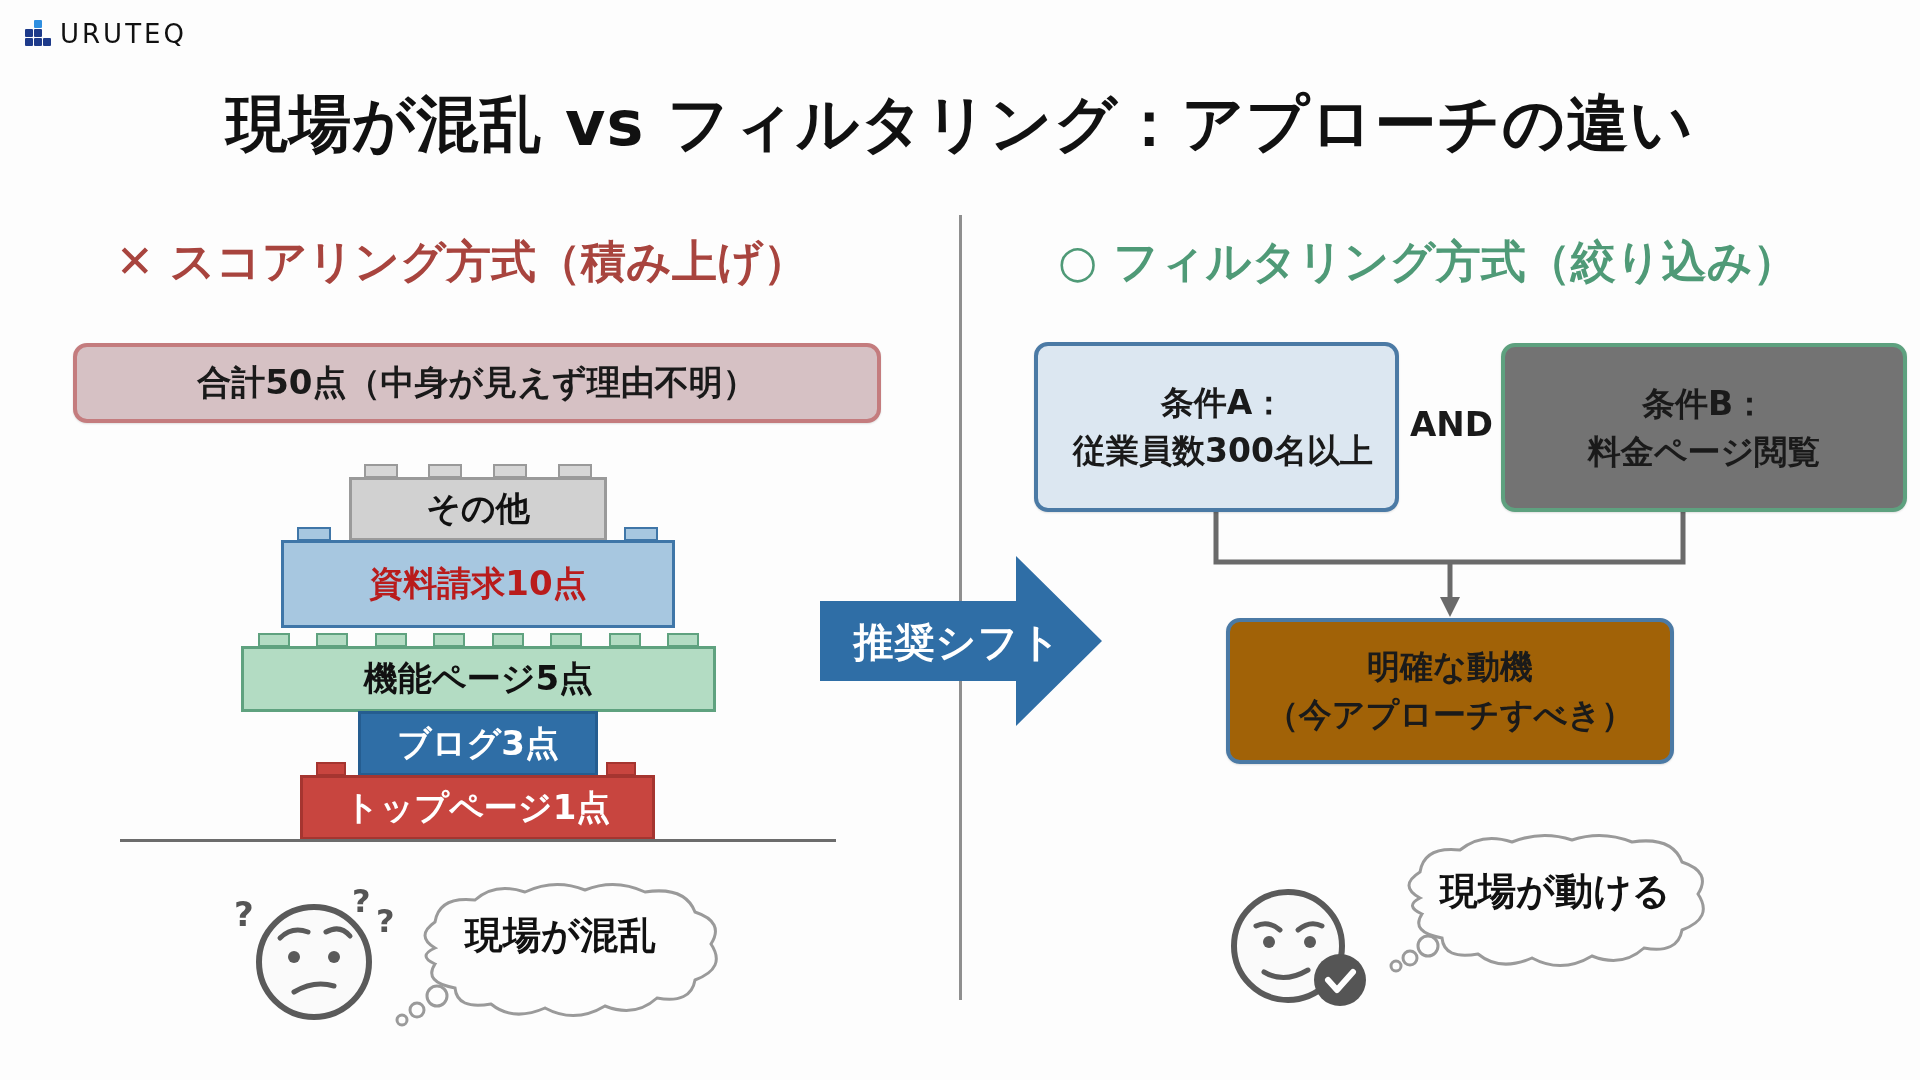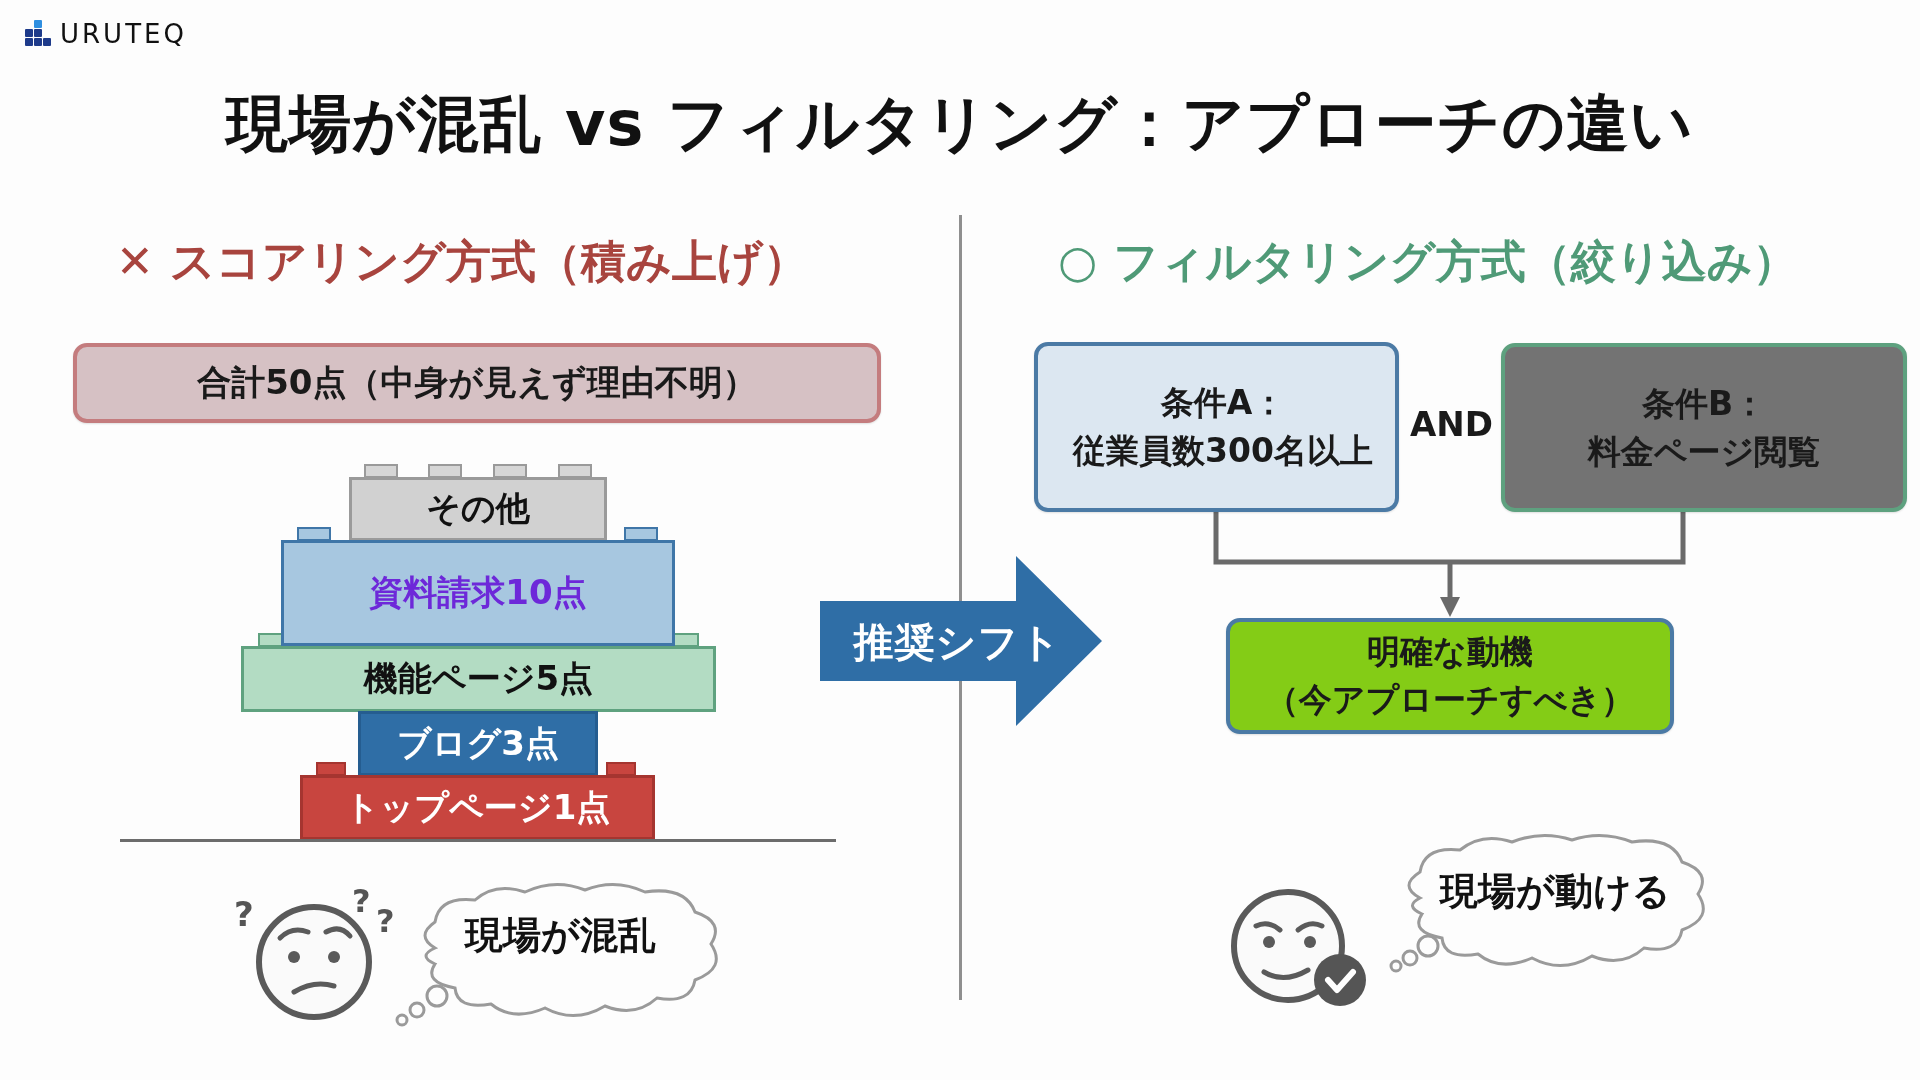--- a/index.html
+++ b/index.html
@@ -41,21 +41,21 @@
   }
 
   
   .brick {
     position: absolute; box-sizing: border-box; display: flex; align-items: center; justify-content: center;
     font-size: 34px; font-weight: 700;
   }
   .stud { position: absolute; box-sizing: border-box; height: 14px; border-bottom: none; }
 
   #brick-other { left: 349px; top: 477px; width: 258px; height: 64px; background: #d1d1d1; border: 3px solid #9a9a9a; color: #111; }
-  #brick-doc { left: 281px; top: 540px; width: 394px; height: 106px; background: #a7c7e0; border: 3px solid #3f76a8; color: #6d28d9; }
+  #brick-doc { left: 281px; top: 540px; width: 394px; height: 88px; background: #a7c7e0; border: 3px solid #3f76a8; color: #b91c1c; }
   #brick-feature { left: 241px; top: 646px; width: 475px; height: 66px; background: #b3dcc3; border: 3px solid #5fa27f; color: #111; }
   #brick-blog { left: 358px; top: 711px; width: 240px; height: 65px; background: #2f6ea6; border: 3px solid #255d90; color: #fff; }
   #brick-top { left: 300px; top: 775px; width: 355px; height: 65px; background: #c8453f; border: 3px solid #a53530; color: #fff; }
 
   #ground { left: 120px; top: 839px; width: 716px; height: 3px; background: #6c6c6c; }
 
   
   #shift-arrow { left: 820px; top: 556px; width: 282px; height: 170px; }
   #shift-label {
     left: 850px; top: 612px; width: 215px; height: 60px; display: flex; align-items: center; justify-content: center;
@@ -65,21 +65,21 @@
   
   .cond {
     position: absolute; box-sizing: border-box; border-radius: 14px; border: 4px solid;
     display: flex; flex-direction: column; align-items: center; justify-content: center;
     font-size: 33px; font-weight: 700; line-height: 1.45; text-align: center;
     box-shadow: 0 1px 2px rgba(0,0,0,0.12);
   }
   #cond-a { left: 1034px; top: 342px; width: 365px; height: 170px; background: #dce7f1; border-color: #4b7aa5; padding-left: 13px; }
   #cond-b { left: 1501px; top: 343px; width: 406px; height: 169px; background: #737373; border-color: #5ea17f; }
   #and-label { left: 1410px; top: 404px; width: 80px; text-align: center; font-size: 34px; font-weight: 700; }
-  #result-box { left: 1226px; top: 618px; width: 448px; height: 116px; background: #84cc16; border-color: #4b7aa5; }
+  #result-box { left: 1226px; top: 618px; width: 448px; height: 146px; background: #a16207; border-color: #4b7aa5; }
 
   #connector { left: 1200px; top: 505px; width: 500px; height: 120px; }
 
   
   .svgabs { position: absolute; overflow: visible; }
   .cloud-text { position: absolute; font-size: 38px; font-weight: 700; color: #111; white-space: nowrap; }
   #cloud-left-text { left: 465px; top: 910px; }
   #cloud-right-text { left: 1440px; top: 866px; }
 </style>
 </head>

